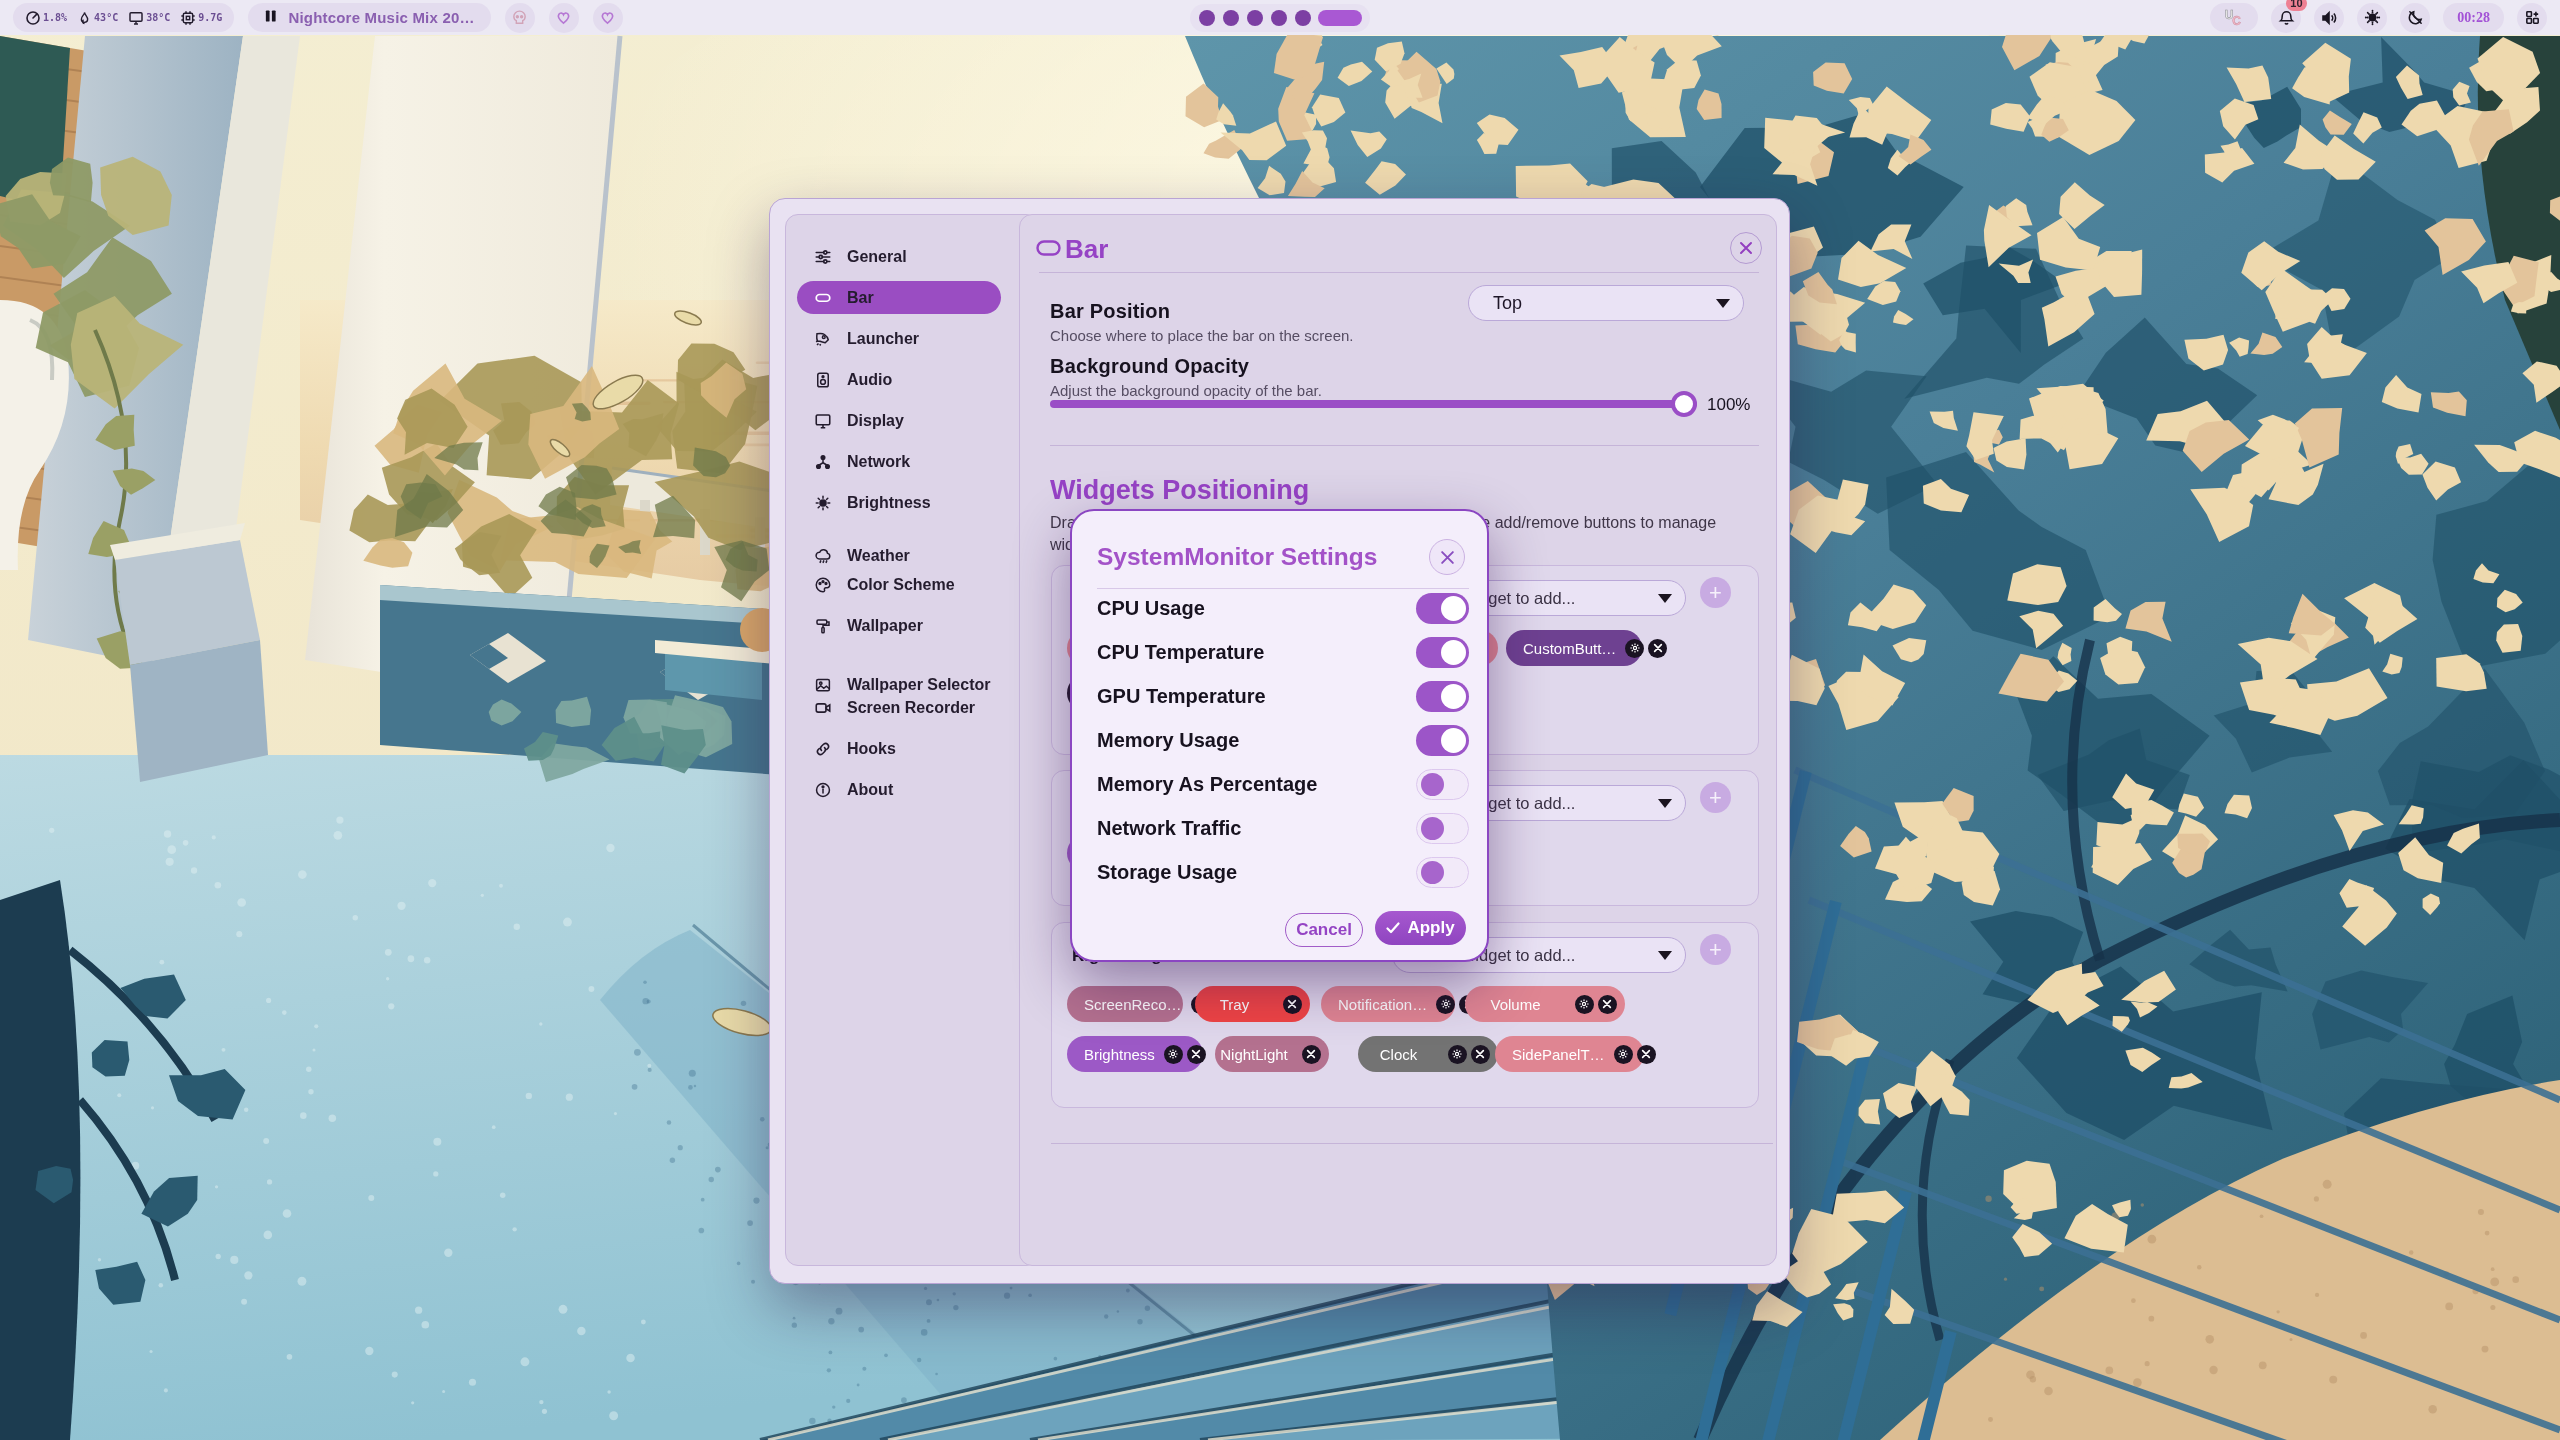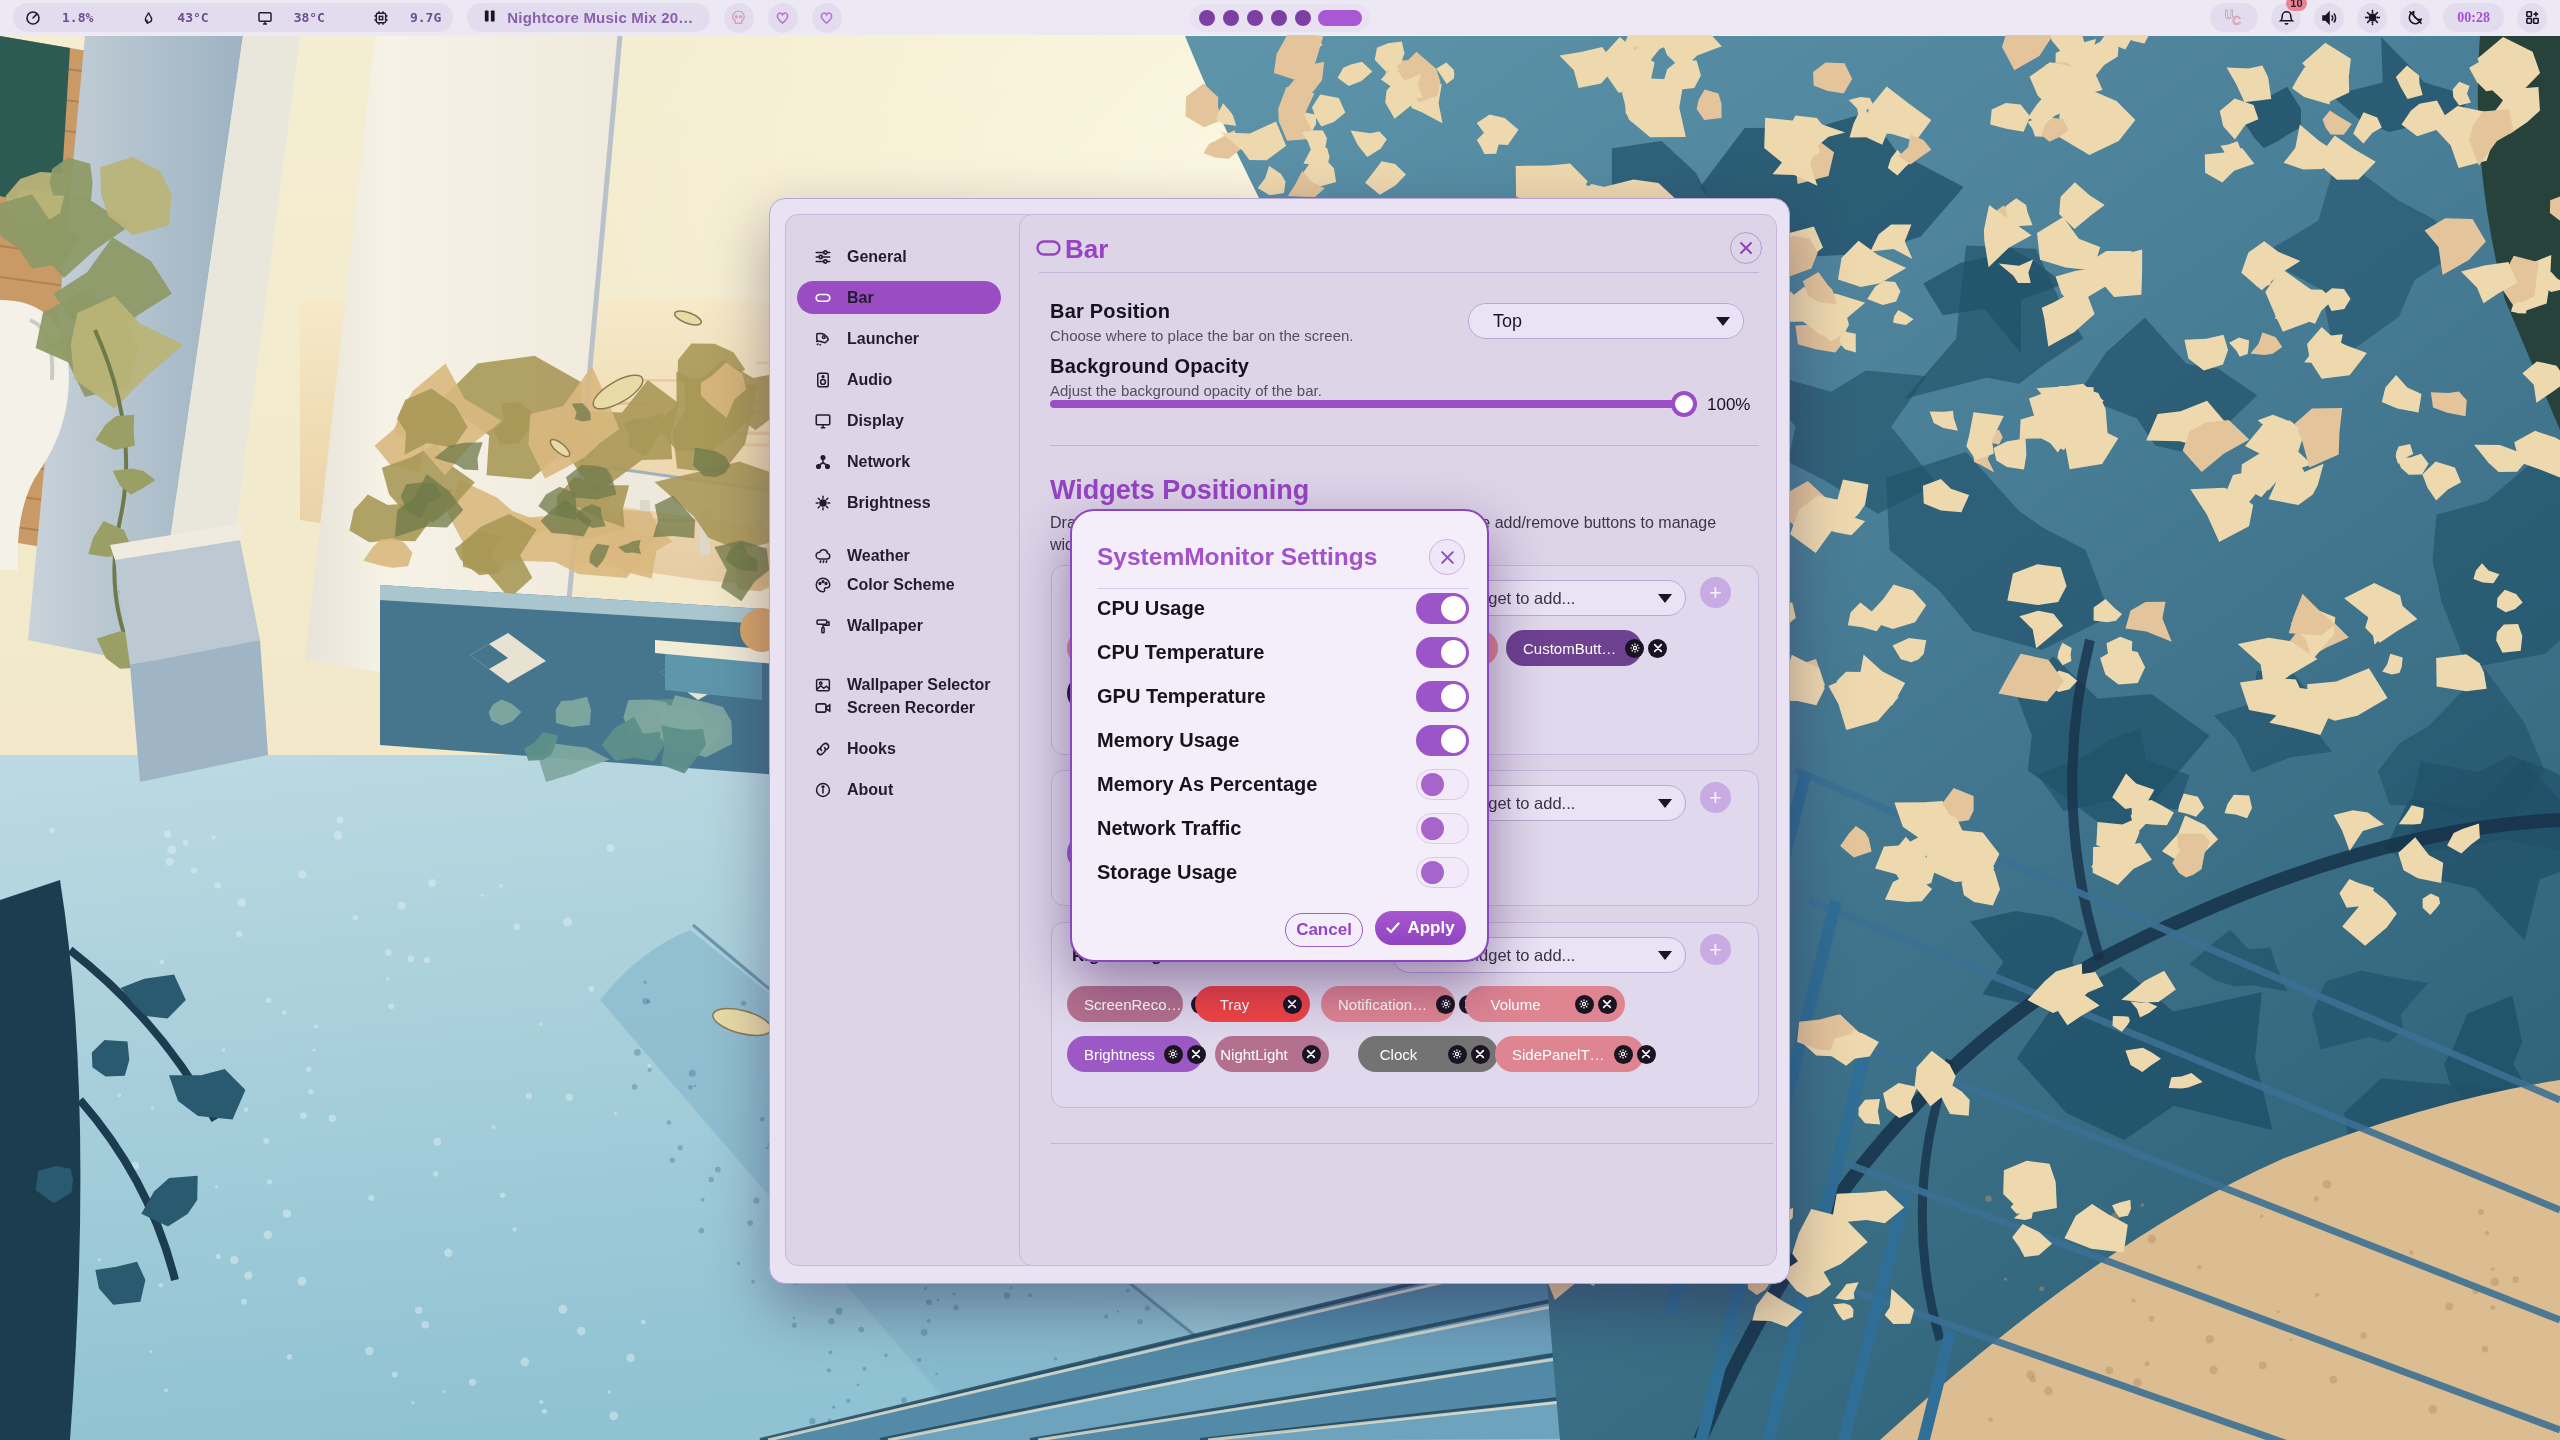--- a/index.html
+++ b/index.html
@@ -5,21 +5,21 @@
   * { margin:0; padding:0; box-sizing:border-box; }
   html,body { width:2560px; height:1440px; overflow:hidden; }
   body { font-family:"Liberation Sans", sans-serif; position:relative; background:#9db9c4; }
   svg.wp { position:absolute; inset:0; z-index:0; }
 
   
   .topbar { position:absolute; left:0; top:0; width:2560px; height:35px; background:#ECE9F4; z-index:30; }
   .tb-left { position:absolute; left:13px; top:3px; height:29px; display:flex; align-items:center; gap:14px; }
   .tb-pill { height:29px; background:#E3DCEE; border-radius:15px; display:flex; align-items:center; }
   .tb-circle { width:30px; height:30px; border-radius:50%; background:#E3DCEE; display:flex; align-items:center; justify-content:center; }
-  .stats { padding:0 12px; gap:21px; color:#6B4E92; font-family:"DejaVu Sans Mono", monospace; font-size:13px; font-weight:bold; }
+  .stats { padding:0 12px; gap:2px; color:#6B4E92; font-family:"DejaVu Sans Mono", monospace; font-size:10px; font-weight:bold; }
   .stats .ic { color:#231C2E; display:flex; align-items:center; }
   .stats .gap { width:6px; }
   .media { padding:0 16px; gap:11px; }
   .media .title { color:#8A5FB0; font-size:15px; font-weight:bold; letter-spacing:.2px; }
   .ws-wrap { position:absolute; left:1190px; top:4px; width:180px; height:28px; background:#E7E1F1; border-radius:14px; display:flex; align-items:center; }
   .ws-dot { position:absolute; top:6px; width:16px; height:16px; border-radius:8px; background:#7C3FA3; }
   .ws-active { position:absolute; top:6px; width:44px; height:16px; border-radius:8px; background:#A958D3; }
   .clock { color:#A352D6; font-family:Liberation Serif, serif; font-size:14px; font-weight:bold; padding:0 14px; }
   .badge { position:absolute; left:15px; top:-7px; min-width:18px; height:15px; background:#EE8093; border-radius:8px; color:#30222E; font-size:11px; font-weight:bold; display:flex; align-items:center; justify-content:center; padding:0 4px; }
 
@@ -37,21 +37,21 @@
 
   
   .m-abs { position:absolute; }
   .h-icon { left:16px; top:25px; color:#9643C5; }
   .h-title { left:45px; top:19px; font-size:26px; font-weight:bold; color:#9643C5; }
   .close-btn { left:710px; top:17px; width:32px; height:32px; border-radius:50%; border:1px solid #B49BD2; color:#9340C0; display:flex; align-items:center; justify-content:center; }
   .divider { height:1px; background:#C5B4D8; }
   .sec-label { font-size:20px; font-weight:bold; color:#17121F; letter-spacing:.2px; }
   .sec-sub { font-size:15px; color:#564D63; }
   .dropdown { background:#EAE3F5; border:1px solid #BAA8D8; border-radius:18px; display:flex; align-items:center; }
-  .dd-top { left:448px; top:88px; width:276px; height:36px; }
+  .dd-top { left:448px; top:70px; width:276px; height:36px; }
   .dd-top .txt { margin-left:24px; font-size:18px; color:#1E1627; font-weight:500; }
   .caret { width:0; height:0; border-left:7px solid transparent; border-right:7px solid transparent; border-top:9px solid #1B141F; margin-left:auto; margin-right:13px; }
   .slider-track { left:30px; top:185px; width:647px; height:8px; border-radius:4px; background:#9A4EC6; }
   .slider-thumb { left:651px; top:176px; width:26px; height:26px; border-radius:50%; background:#fff; border:4px solid #9A4EC6; }
   .slider-val { left:687px; top:180px; font-size:17px; color:#17121F; font-weight:500; }
   .wp-title { left:30px; top:260px; font-size:27px; font-weight:bold; color:#9643C5; }
   .wp-desc { left:30px; top:297px; width:700px; font-size:16px; color:#3F3648; line-height:22px; }
 
   .wbox { position:absolute; left:31px; width:708px; background:#E0D8EC; border:1px solid #C9B8DD; border-radius:13px; }
   .wbox .blabel { position:absolute; left:20px; top:23px; font-size:17px; font-weight:bold; color:#17121F; }

